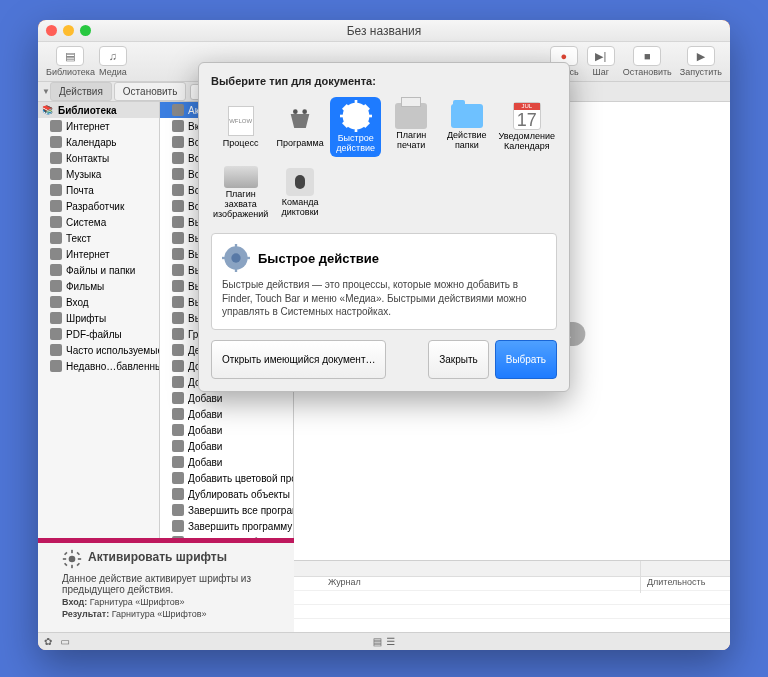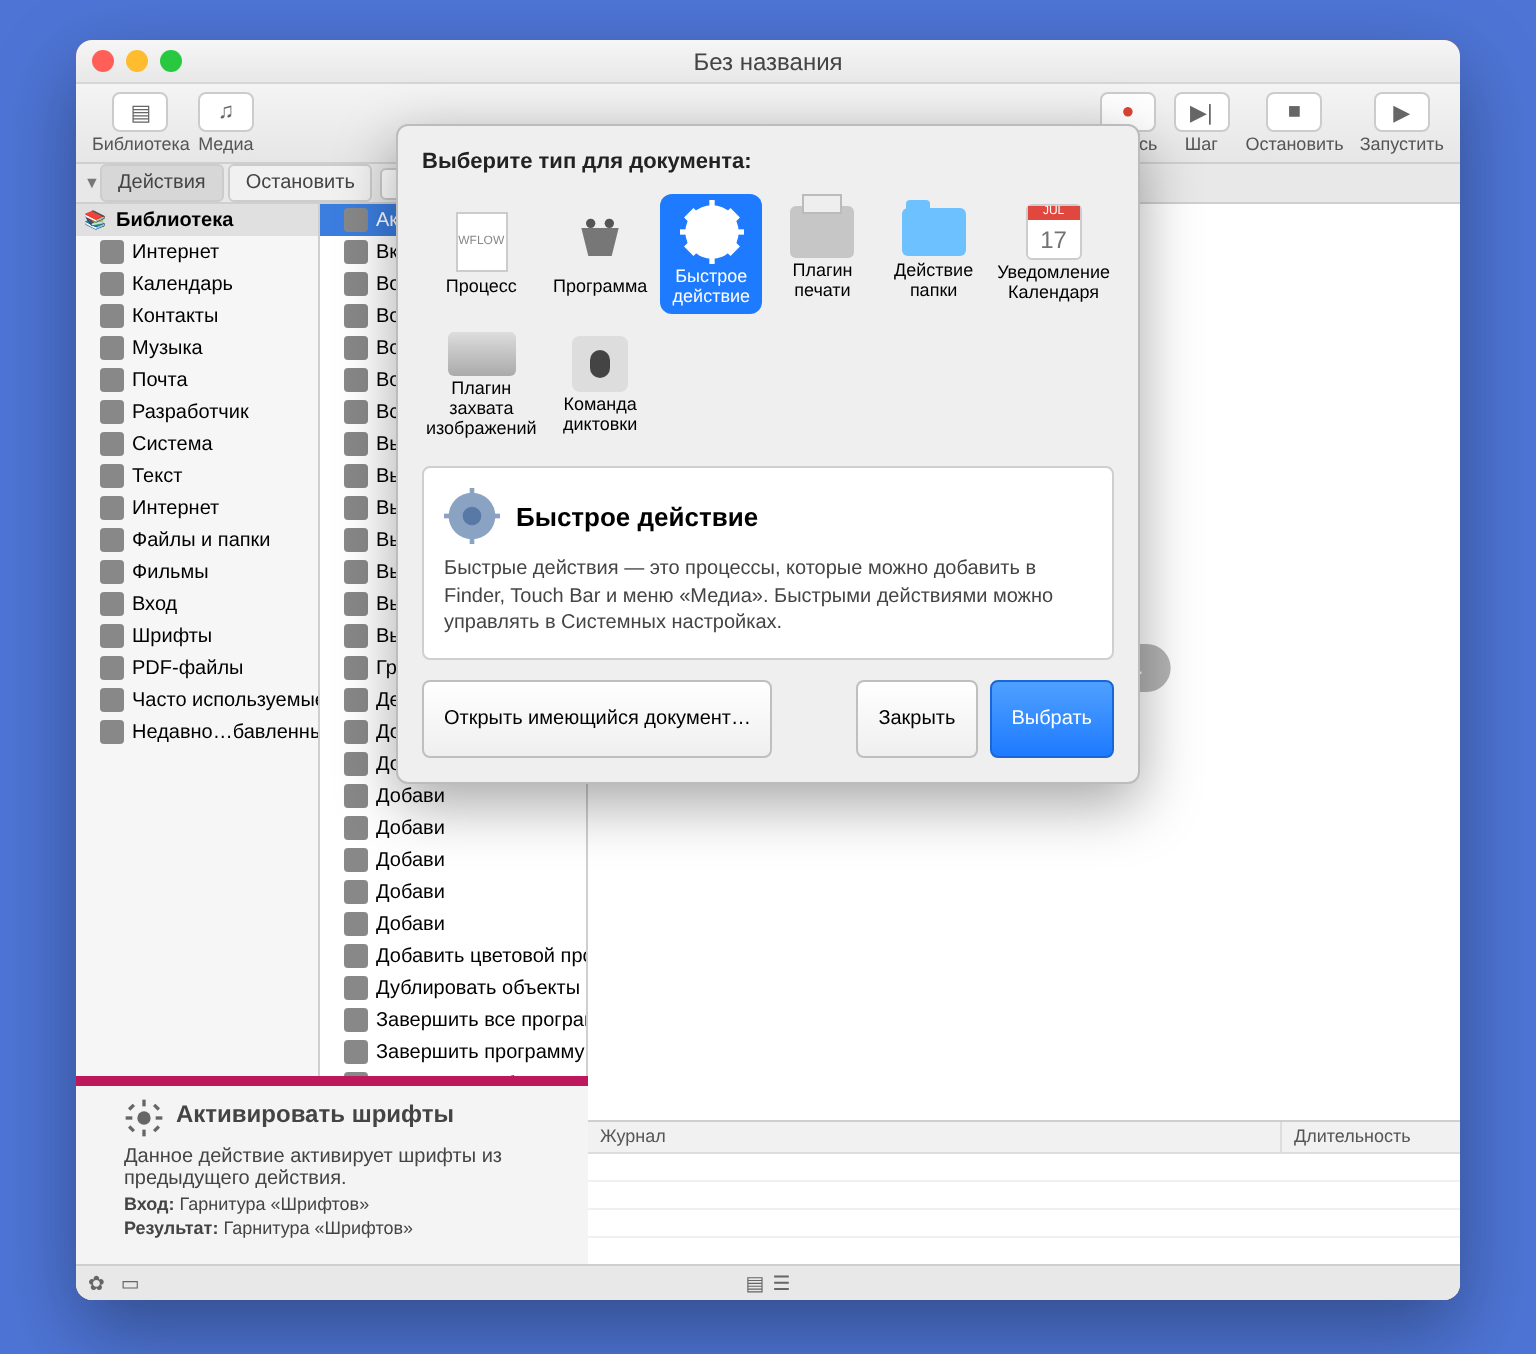--- a/index.html
+++ b/index.html
@@ -27,21 +27,21 @@
 .col1{width:122px;background:#f6f6f6;}
 .col2{width:134px;background:#fff;}
 .librow{display:flex;align-items:center;height:16px;padding-left:12px;gap:4px;white-space:nowrap;overflow:hidden;cursor:default;}
 .librow.hdr{padding-left:4px;font-weight:bold;background:#e0e0e0;}
 .rowic{width:12px;height:12px;flex:none;display:inline-flex;align-items:center;justify-content:center;font-size:9px;}
 .col2 .librow.sel{background:#3b7ee0;color:#fff;}
 .content{flex:1;background:#fff;display:flex;flex-direction:column;position:relative;}
 .wfmsg{position:absolute;top:220px;left:50%;transform:translateX(-50%);background:#b5b5b5;color:#fff;font-size:11px;padding:6px 14px;border-radius:12px;white-space:nowrap;}
 .log{height:90px;border-top:1px solid #cfcfcf;margin-top:auto;}
 .loghdr{height:16px;background:#f1f1f1;border-bottom:1px solid #ddd;display:flex;font-size:9px;color:#555;}
-.loghdr>div{padding:2px 6px;}
+.loghdr>div{padding:16px 6px;margin-left:28px;}
 .logrows{height:74px;overflow:auto;}
 .logrows .r{height:14px;border-bottom:1px solid #f0f0f0;}
 .infopane{position:absolute;bottom:18px;left:0;width:256px;height:94px;background:#f4f4f4;border-top:5px solid #be185d;padding:6px 24px;font-size:10px;color:#444;}
 .infopane h4{font-size:12px;font-weight:bold;margin-bottom:4px;}
 .infopane .kv{font-size:9px;margin-top:2px;}
 .infopane .kv b{font-weight:bold;}
 .footbar{position:absolute;bottom:0;left:0;right:0;height:18px;background:#e8e8e8;border-top:1px solid #cfcfcf;display:flex;align-items:center;padding:0 6px;gap:8px;font-size:10px;color:#666;}
 .footmid{position:absolute;left:50%;transform:translateX(-50%);display:flex;gap:4px;}
 
 .overlay{position:absolute;inset:0;background:rgba(0,0,0,0);}
@@ -58,21 +58,21 @@
 .desctxt{font-size:10px;color:#444;line-height:1.35;}
 .dlgbtns{display:flex;align-items:center;margin-top:10px;gap:6px;}
 .pushbtn{font-size:10px;padding:13px 10px;background:linear-gradient(#fff,#efefef);border:1px solid #bfbfbf;border-radius:4px;cursor:pointer;}
 .pushbtn.primary{background:linear-gradient(#4ea0ff,#1e7bff);border-color:#1a66d6;color:#fff;}
 
 .ic-gear{width:100%;height:100%;}
 .ic-folder{width:32px;height:24px;background:#6ec1ff;border-radius:3px;position:relative;}
 .ic-folder::before{content:"";position:absolute;top:-4px;left:2px;width:12px;height:5px;background:#6ec1ff;border-radius:2px 2px 0 0;}
 .ic-cal{width:28px;height:28px;background:#fff;border:1px solid #ccc;border-radius:3px;display:flex;flex-direction:column;font-size:8px;}
 .ic-cal .m{background:#e0473f;color:#fff;text-align:center;font-size:6px;line-height:7px;}
-.ic-cal .d{flex:1;display:flex;align-items:center;justify-content:center;font-size:12px;color:#737373;font-weight:500;}
+.ic-cal .d{flex:1;display:flex;align-items:center;justify-content:center;font-size:18px;color:#737373;font-weight:500;}
 .ic-printer{width:32px;height:26px;background:#c6c6c6;border-radius:3px;position:relative;}
 .ic-printer::before{content:"";position:absolute;top:-6px;left:6px;right:6px;height:8px;background:#eee;border:1px solid #bbb;}
 .ic-keyb{width:34px;height:22px;background:linear-gradient(#ddd,#aaa);border-radius:3px;}
 .ic-mic{width:28px;height:28px;background:#ddd;border-radius:4px;display:flex;align-items:center;justify-content:center;}
 .ic-mic::after{content:"";width:10px;height:14px;background:#444;border-radius:5px;}
 .ic-app{width:28px;height:28px;display:flex;align-items:center;justify-content:center;}
 .ic-doc{width:26px;height:30px;background:#fff;border:1px solid #ccc;display:flex;align-items:center;justify-content:center;font-size:6px;color:#888;}
 .ic-doc::after{content:attr(data-t);}
 .minicon{width:12px;height:12px;background:#888;border-radius:2px;flex:none;}
 </style>

